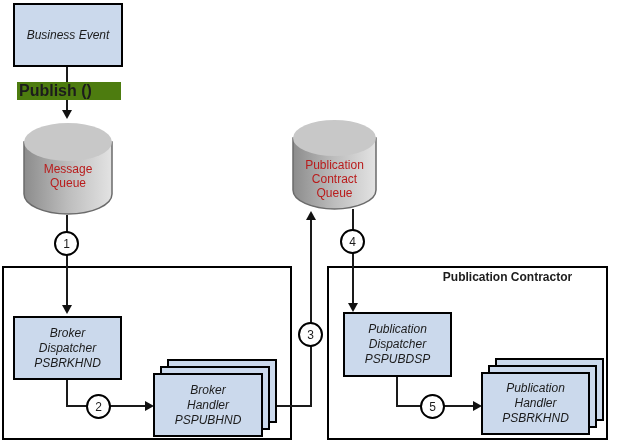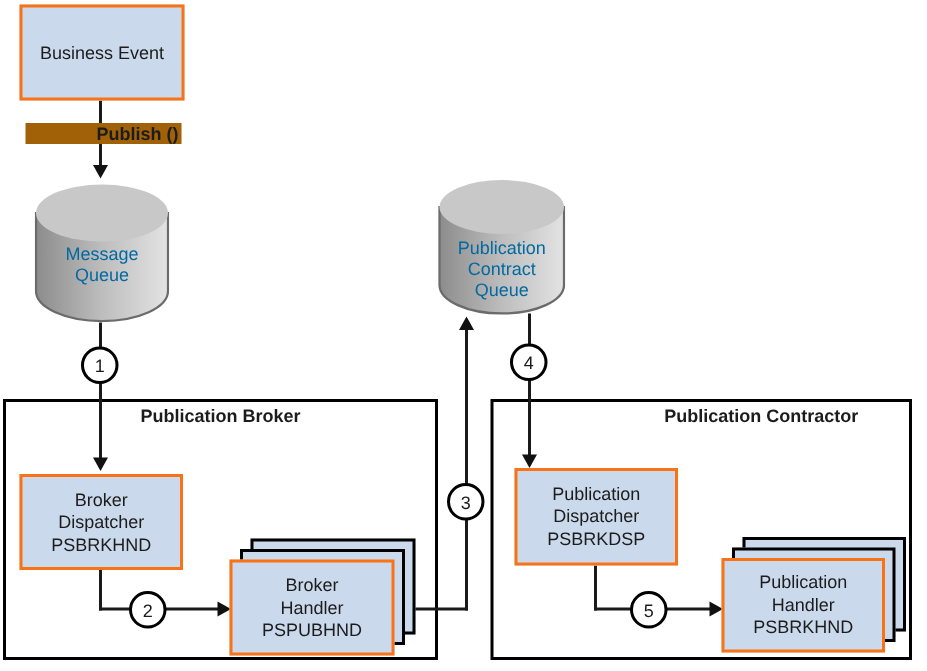--- a/index.html
+++ b/index.html
@@ -1,57 +1,56 @@
 <!DOCTYPE html>
 <html><head>
 <meta charset="utf-8">
 <style>
   html,body{margin:0;padding:0;background:#ffffff;}
   .stage{
     position:relative;width:618px;height:447px;background:#ffffff;overflow:hidden;
     font-family:"Liberation Sans","DejaVu Sans",sans-serif;color:#1c1c1c;
   }
   .box{
-    position:absolute;background:#cbd9ec;border:2px solid #f97316;box-sizing:border-box;
+    position:absolute;background:#cbd9ec;border:2px solid #000000;box-sizing:border-box;
     display:flex;flex-direction:column;align-items:center;justify-content:center;
-    font-size:12px;line-height:15px;text-align:center;
+    font-size:12px;line-height:15px;text-align:center;font-style:italic;
   }
   .stack-back{
     position:absolute;background:#cbd9ec;border:2px solid #000;box-sizing:border-box;
   }
   .container-frame{
     position:absolute;border:2px solid #000;box-sizing:border-box;background:transparent;
   }
   .container-title{
     position:absolute;font-size:12px;font-weight:bold;text-align:center;
   }
   .vline,.hline{position:absolute;background:#1a1a1a;}
   .arrow-down{position:absolute;width:0;height:0;border-left:5px solid transparent;border-right:5px solid transparent;border-top:9px solid #111;}
   .arrow-up{position:absolute;width:0;height:0;border-left:5px solid transparent;border-right:5px solid transparent;border-bottom:9px solid #111;}
   .arrow-right{position:absolute;width:0;height:0;border-top:5px solid transparent;border-bottom:5px solid transparent;border-left:9px solid #111;}
   .step-circle{
     position:absolute;width:25px;height:25px;border-radius:50%;border:2px solid #000;
     background:#fff;box-sizing:border-box;display:flex;align-items:center;justify-content:center;
     font-size:12px;
   }
   .cyl-label{
-    position:absolute;text-align:center;font-size:12px;line-height:14px;color:#0369a1;
+    position:absolute;text-align:center;font-size:12px;line-height:14px;color:#b91c1c;
   }
   .publish-label{
-    position:absolute;font-size:12px;font-weight:bold;text-align:right;background:#a16207;padding:0 2px;
+    position:absolute;font-size:16px;font-weight:bold;text-align:left;background:#4d7c0f;padding:0 2px;
   }
   svg.cyl{position:absolute;}
 </style>
 </head>
 <body>
 
 <div class="stage">
 
   <div class="container-frame" style="left:2px;top:266px;width:290px;height:174px;"></div>
-  <div class="container-title" style="left:2px;top:270px;width:290px;">Publication Broker</div>
 
   <div class="container-frame" style="left:327px;top:266px;width:281px;height:174px;"></div>
   <div class="container-title" style="left:327px;top:270px;width:281px;padding-left:40px;">Publication Contractor</div>
 
   <div class="vline" style="left:66px;top:67px;width:2px;height:44px;"></div>
   <div class="arrow-down" style="left:62px;top:110px;"></div>
 
   <div class="vline" style="left:66px;top:215px;width:2px;height:91px;"></div>
   <div class="arrow-down" style="left:62px;top:305px;"></div>
 
@@ -112,21 +111,21 @@
   <div class="stack-back" style="left:160px;top:366px;width:110px;height:64px;"></div>
   <div class="box" style="left:153px;top:373px;width:110px;height:64px;">
     <div>Broker</div>
     <div>Handler</div>
     <div>PSPUBHND</div>
   </div>
 
   <div class="box" style="left:343px;top:312px;width:109px;height:65px;">
     <div>Publication</div>
     <div>Dispatcher</div>
-    <div>PSBRKDSP</div>
+    <div>PSPUBDSP</div>
   </div>
 
   <div class="stack-back" style="left:495px;top:358px;width:109px;height:63px;"></div>
   <div class="stack-back" style="left:488px;top:365px;width:109px;height:63px;"></div>
   <div class="box" style="left:481px;top:372px;width:109px;height:63px;">
     <div>Publication</div>
     <div>Handler</div>
     <div>PSBRKHND</div>
   </div>
 

